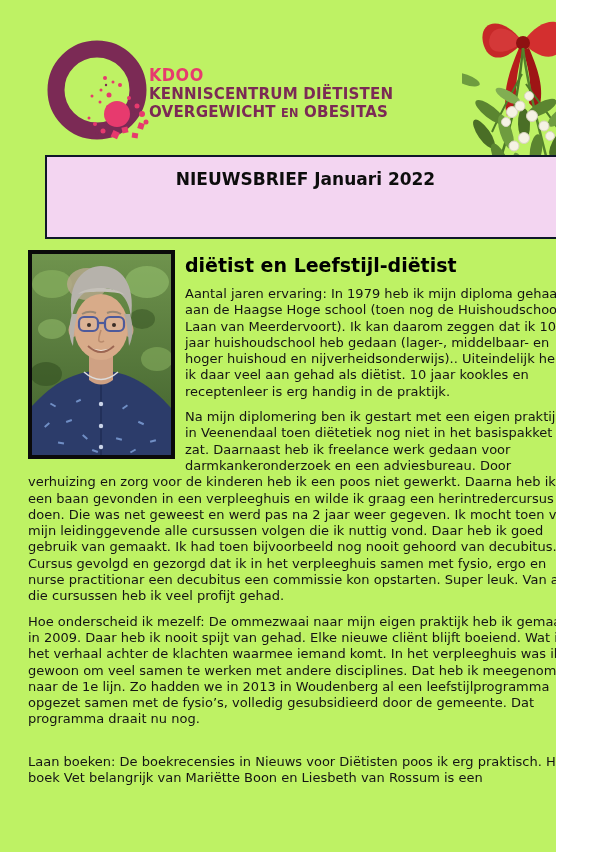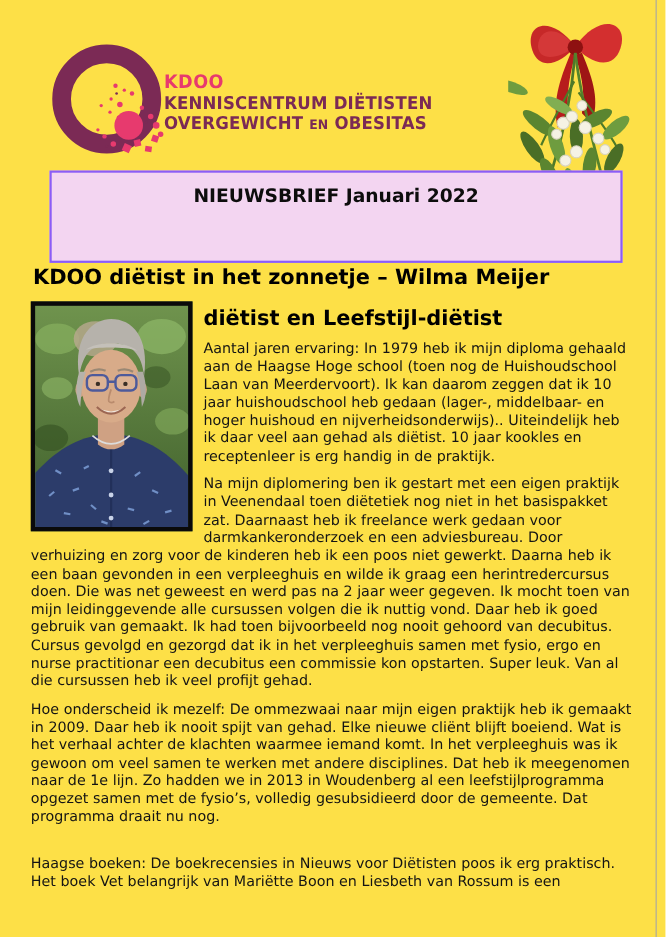--- a/index.html
+++ b/index.html
@@ -1,31 +1,31 @@
 <!DOCTYPE html>
 <html><head>
 <meta charset="utf-8">
 <style>
   html,body{margin:0;padding:0;background:#ffffff;}
   body{font-family:"DejaVu Sans","Liberation Sans",sans-serif;}
-  .page{position:relative;width:605px;height:852px;background:#fde047;overflow:hidden;}
+  .page{position:relative;width:556px;height:852px;background:#bef264;overflow:hidden;}
   .page-edge-line{position:absolute;left:596px;top:0;width:1px;height:852px;background:#a6a6a6;}
 
   
   .logo{position:absolute;left:45px;top:38px;display:flex;align-items:center;}
   .logo-text{margin-left:-4px;transform:scaleX(.94);transform-origin:left center;font-weight:bold;line-height:1.12;}
   .logo-brand{color:#e73a6e;font-size:17px;letter-spacing:.5px;}
   .logo-line{color:#7b2a55;font-size:16px;letter-spacing:.2px;}
   .logo-line .sm{font-size:12px;}
 
   .mistletoe{position:absolute;left:462px;top:4px;}
 
   
   .banner{position:absolute;left:45px;top:155px;width:517px;height:71px;
-    background:#f3d5f1;border:2px solid #8b5cf6;text-align:center;
+    background:#f3d5f1;border:2px solid #0f172a;text-align:center;
     font-weight:bold;font-size:17px;color:#0d0d0d;padding-top:9px;box-sizing:content-box;}
   .banner div{line-height:27px;}
 
   
   .article{position:absolute;left:28px;top:240px;width:549px;color:#141414;}
   h1{font-size:19px;font-weight:bold;color:#000;margin:0 0 0 2px;line-height:24px;}
   h2{font-size:19px;font-weight:bold;color:#000;margin:13px 0 9px 0;line-height:24px;}
   .photo{float:left;width:139px;height:201px;border:4px solid #0a0a0a;margin:10px 10px 10px 0;background:#567436;}
   .article p{font-size:13px;line-height:16.3px;margin:0 0 9px 0;}
   .article p b{font-weight:normal;}
@@ -117,21 +117,20 @@
           <circle cx="67" cy="92" r="4.5"></circle>
       </g>
     </svg>
   </div>
 
   <div class="banner">
     <div>NIEUWSBRIEF Januari 2022</div>
   </div>
 
   <div class="article">
-    <h1>KDOO diëtist in het zonnetje – Wilma Meijer</h1>
 
     <div class="photo">
       <svg width="139" height="201" viewBox="0 0 139 201">
         <defs>
           <linearGradient id="gbg" x1="0" y1="0" x2="0" y2="1">
             <stop offset="0" stop-color="#6f934d"></stop>
               <stop offset="1" stop-color="#40602c"></stop>
           </linearGradient>
         </defs>
         <rect width="139" height="201" fill="url(#gbg)"></rect>
@@ -191,17 +190,17 @@
     </div>
 
     <h2>diëtist en Leefstijl-diëtist</h2>
 
     <p><b>Aantal jaren ervaring</b><span>: In 1979 heb ik mijn diploma gehaald aan de Haagse Hoge school (toen nog de Huishoudschool Laan van Meerdervoort). Ik kan daarom zeggen dat ik 10 jaar huishoudschool heb gedaan (lager-, middelbaar- en hoger huishoud en nijverheidsonderwijs).. Uiteindelijk heb ik daar veel aan gehad als diëtist. 10 jaar kookles en receptenleer is erg handig in de praktijk.</span></p>
 
     <p><span>Na mijn diplomering ben ik gestart met een eigen praktijk in Veenendaal toen diëtetiek nog niet in het basispakket zat. Daarnaast heb ik freelance werk gedaan voor darmkankeronderzoek en een adviesbureau. Door verhuizing en zorg voor de kinderen heb ik een poos niet gewerkt. Daarna heb ik een baan gevonden in een verpleeghuis en wilde ik graag een herintredercursus doen. Die was net geweest en werd pas na 2 jaar weer gegeven. Ik mocht toen van mijn leidinggevende alle cursussen volgen die ik nuttig vond. Daar heb ik goed gebruik van gemaakt. Ik had toen bijvoorbeeld nog nooit gehoord van decubitus. Cursus gevolgd en gezorgd dat ik in het verpleeghuis samen met fysio, ergo en nurse practitionar een decubitus een commissie kon opstarten. Super leuk. Van al die cursussen heb ik veel profijt gehad.</span></p>
 
     <p><b>Hoe onderscheid ik mezelf</b><span>:  De ommezwaai naar mijn eigen praktijk heb ik gemaakt in 2009. Daar heb ik nooit spijt van gehad. Elke nieuwe cliënt blijft boeiend. Wat is het verhaal achter de klachten waarmee iemand komt. In het verpleeghuis was ik gewoon om veel samen te werken met andere disciplines. Dat heb ik meegenomen naar de 1e lijn. Zo hadden we in 2013 in Woudenberg al een leefstijlprogramma opgezet samen met de fysio’s, volledig gesubsidieerd door de gemeente. Dat programma draait nu nog.</span></p>
 
-    <p class="extra-gap"><b>Haagse boeken:</b><span> De boekrecensies in Nieuws voor Diëtisten poos ik erg praktisch. Het boek Vet belangrijk van Mariëtte Boon en Liesbeth van Rossum is een</span></p>
+    <p class="extra-gap"><b>Laan boeken:</b><span> De boekrecensies in Nieuws voor Diëtisten poos ik erg praktisch. Het boek Vet belangrijk van Mariëtte Boon en Liesbeth van Rossum is een</span></p>
   </div>
 
   <div class="page-edge-line"></div>
 </div>
 
 </body></html>

